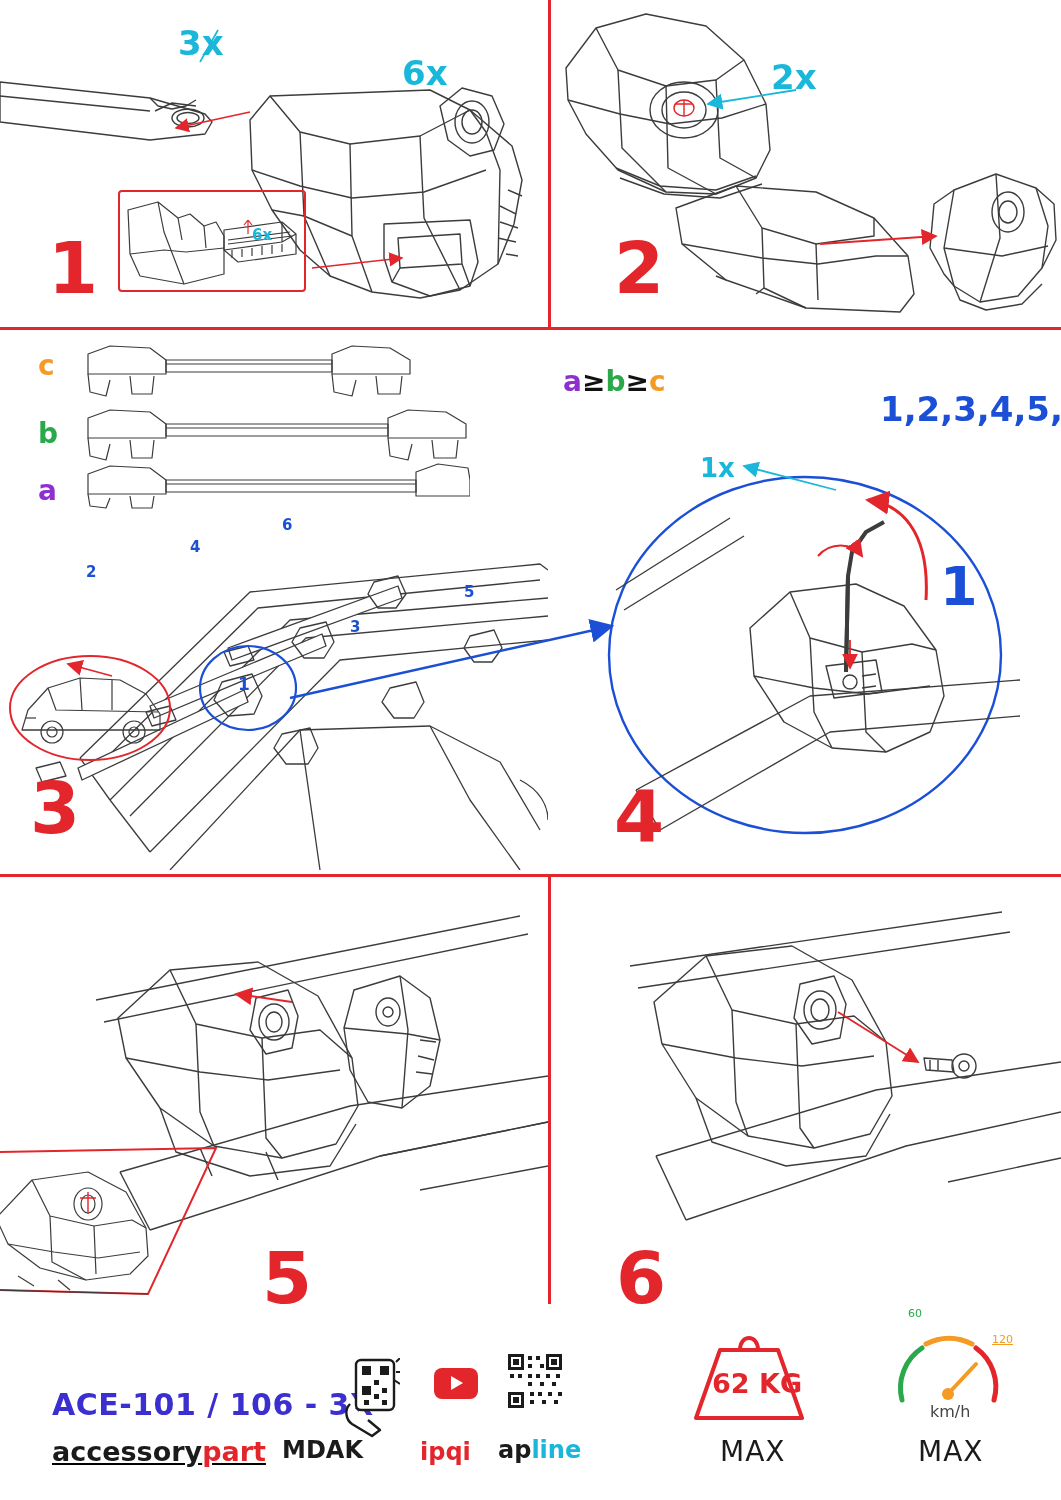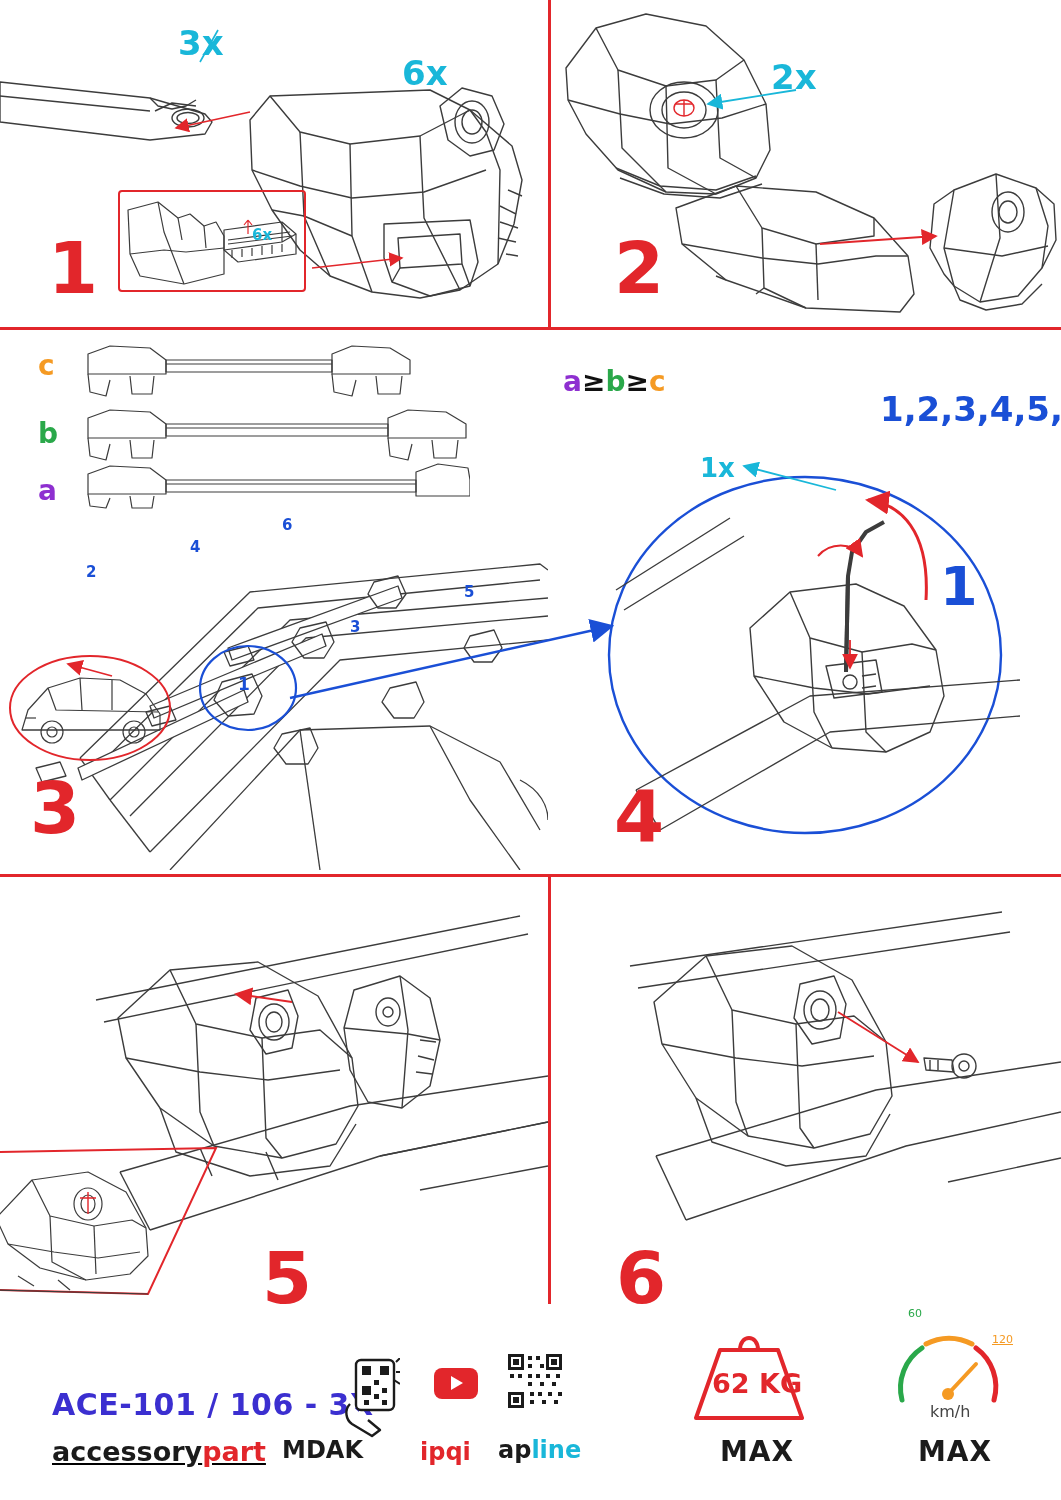--- a/index.html
+++ b/index.html
@@ -106,21 +106,21 @@
     font-size:24px;
     line-height:1;
   }
   .sub-brand.mdak { color:#1b1b1b; }
   .sub-brand.ipqi { color:#e2262b; }
   .sub-brand.apline { color:#1b1b1b; }
   .sub-brand.apline .blue { color:#19b7d9; }
 
   .maxlabel {
     position:absolute;
-    font-weight:bold;
+    font-weight:normal;
     font-size:28px;
     color:#1b1b1b;
     line-height:1;
     letter-spacing:1px;
   }
 
   .weightnum {
     position:absolute;
     font-weight:bold;
     font-size:27px;

